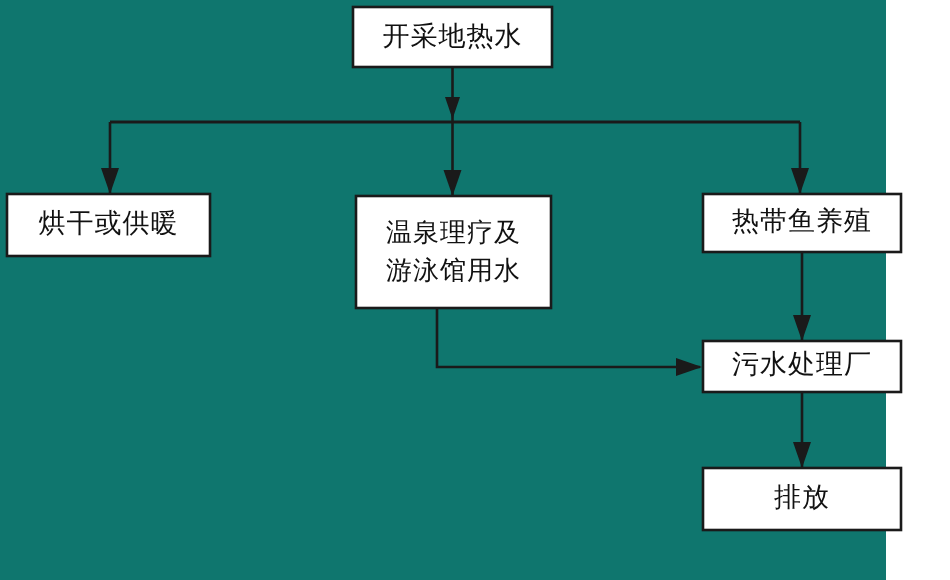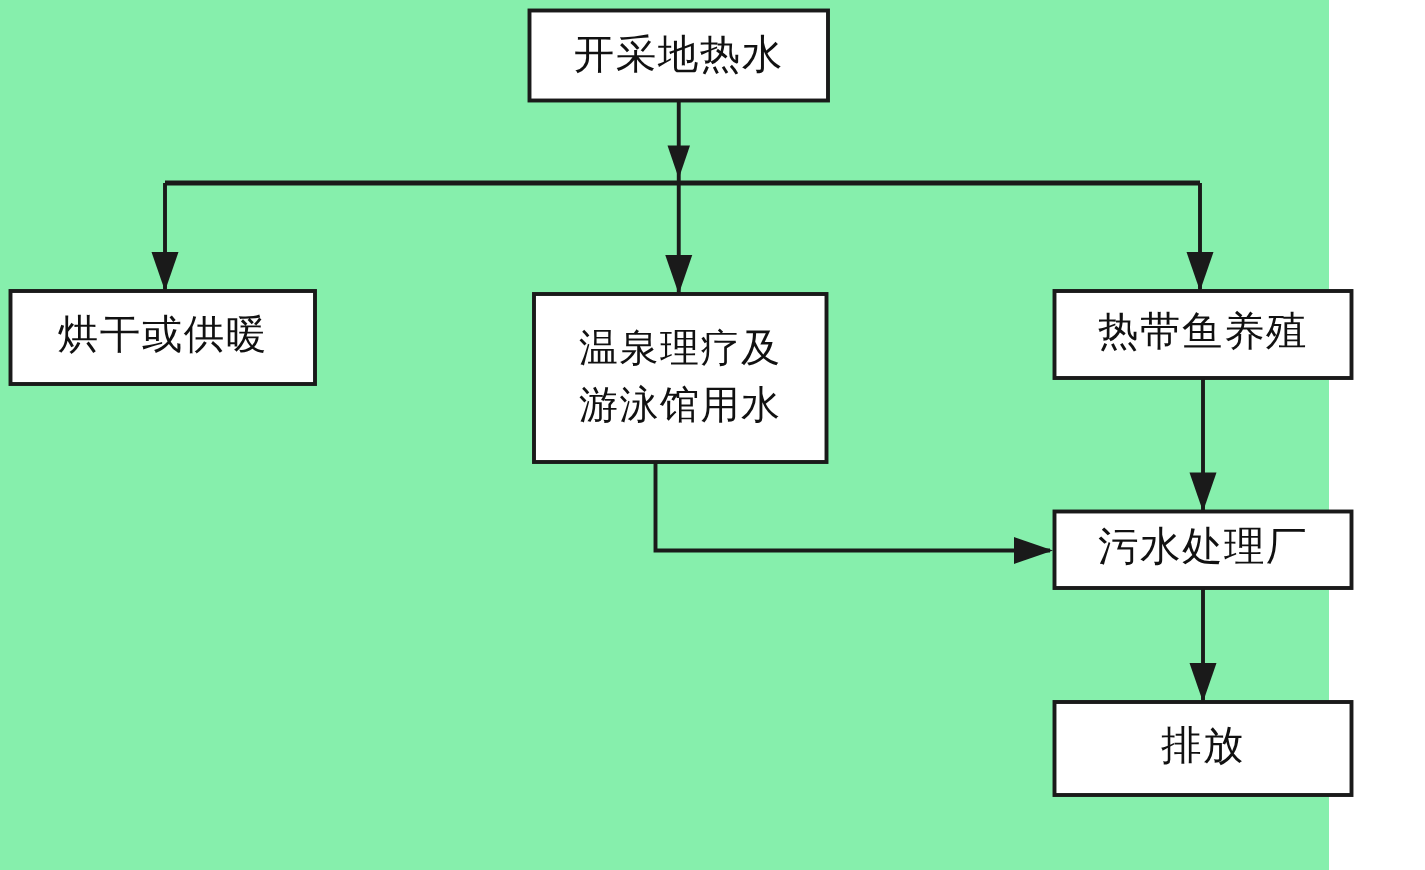--- a/index.html
+++ b/index.html
@@ -10,21 +10,21 @@
   body {
     width: 950px;
     height: 580px;
     font-family: "Liberation Serif", "DejaVu Serif", serif;
     overflow: hidden;
   }
   #flowchart-root {
     position: relative;
     width: 886px;
     height: 580px;
-    background: #86efac;
+    background: #0f766e;
   }
   svg.diagram {
     display: block;
     width: 950px;
     height: 580px;
   }
   .node-box {
     fill: #ffffff;
     stroke: #1a1a1a;
     stroke-width: 2.6;

